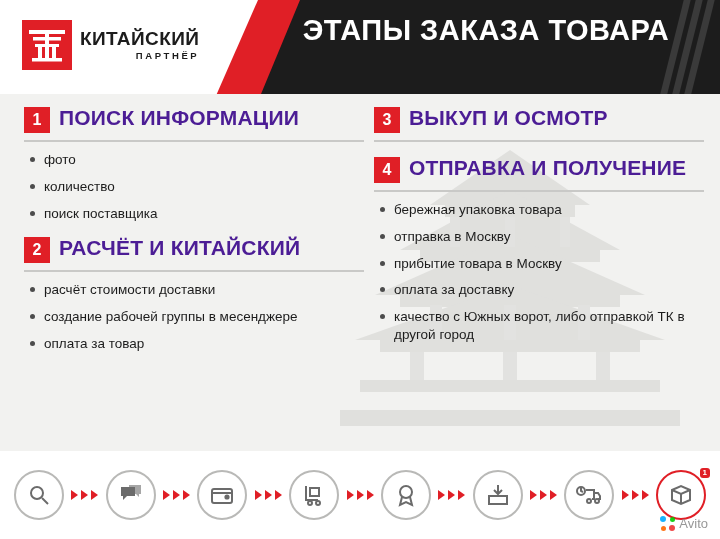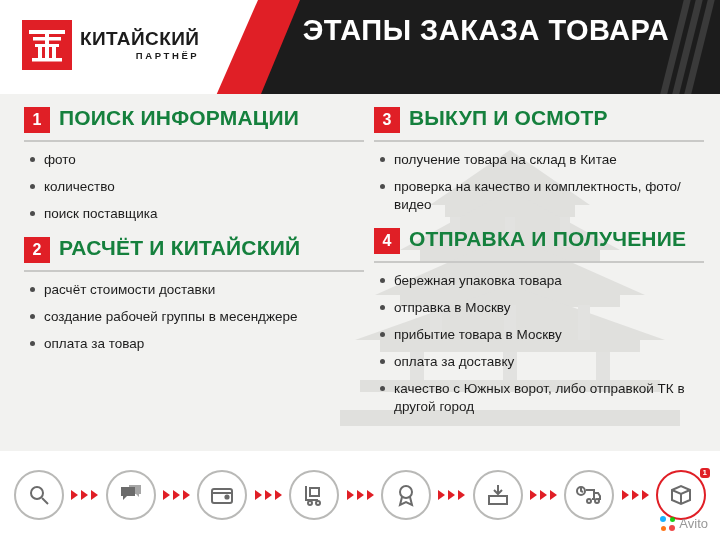--- a/index.html
+++ b/index.html
@@ -102,21 +102,21 @@
     background: #e01f26;
     color: #fff;
     font-size: 16px; font-weight: bold;
     display: flex; align-items: center; justify-content: center;
     flex: none;
     margin-top: 1px;
   }
   .blk-title {
     font-size: 21px;
     font-weight: bold;
-    color: #15803d;
+    color: #4c1d95;
     letter-spacing: .2px;
     line-height: 1.05;
     padding-top: 1px;
   }
   .blk-line {
     height: 2px; background: #c9c9c7;
     margin: 4px 0 9px 0;
   }
   ul.items {
     list-style: none;
@@ -289,24 +289,20 @@
   </div>
 
   <div class="col col-right">
 
     <div class="block">
       <div class="blk-head">
         <div class="num">3</div>
         <div class="blk-title">ВЫКУП И ОСМОТР</div>
       </div>
       <div class="blk-line"></div>
-      <ul class="items">
-        <li>получение товара на склад в Китае</li>
-        <li>проверка на качество и комплектность, фото/видео</li>
-      </ul>
     </div>
 
     <div class="block" style="margin-top:14px;">
       <div class="blk-head">
         <div class="num">4</div>
         <div class="blk-title">ОТПРАВКА И ПОЛУЧЕНИЕ</div>
       </div>
       <div class="blk-line"></div>
       <ul class="items">
         <li>бережная упаковка товара</li>

